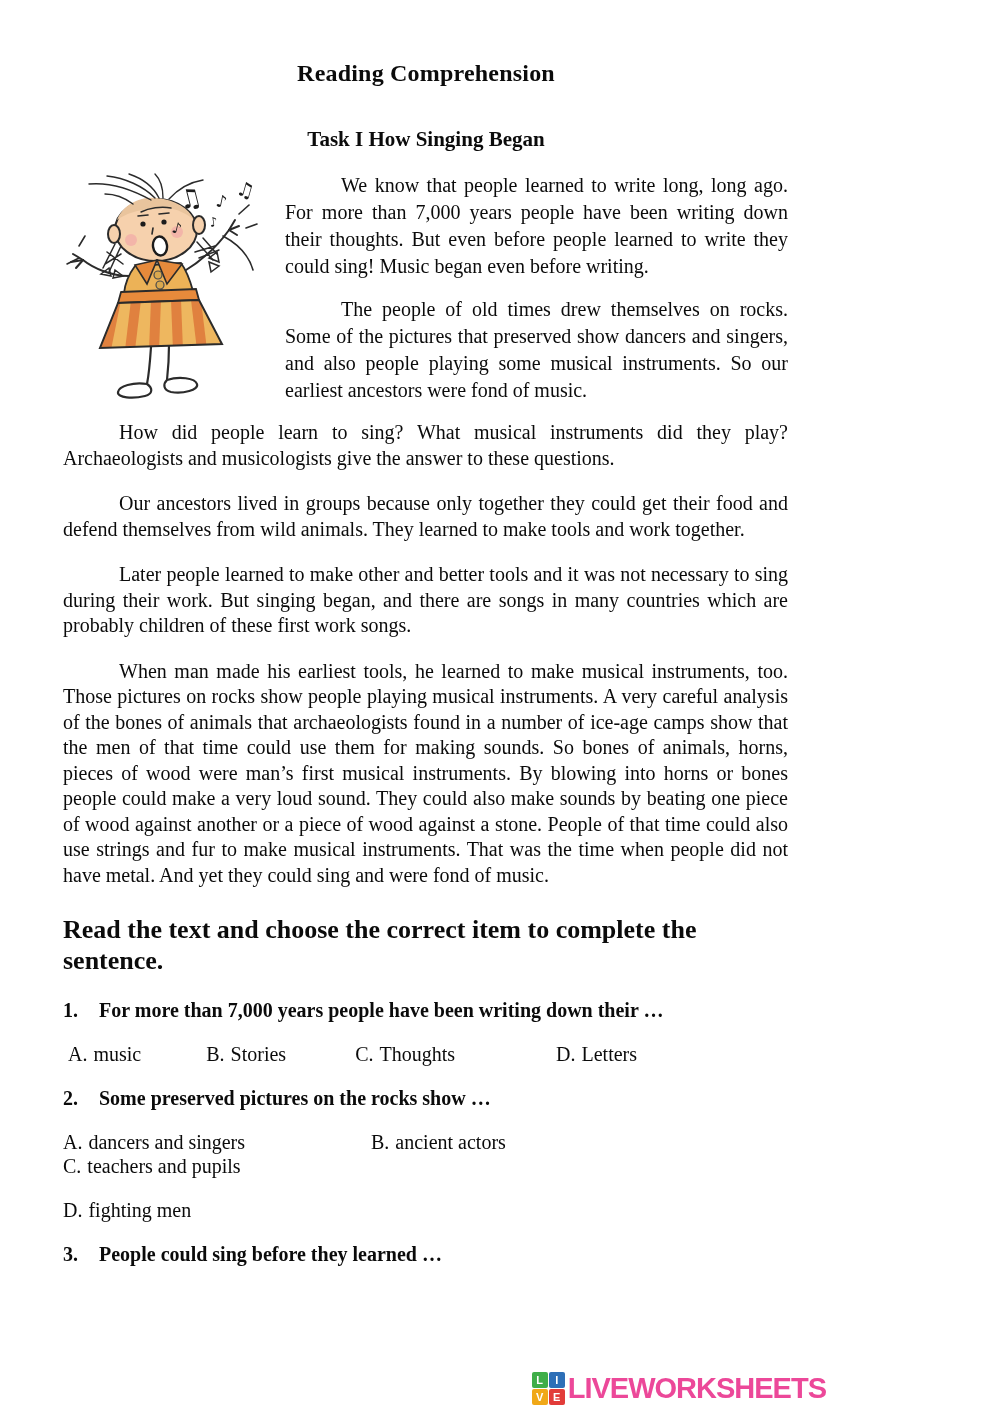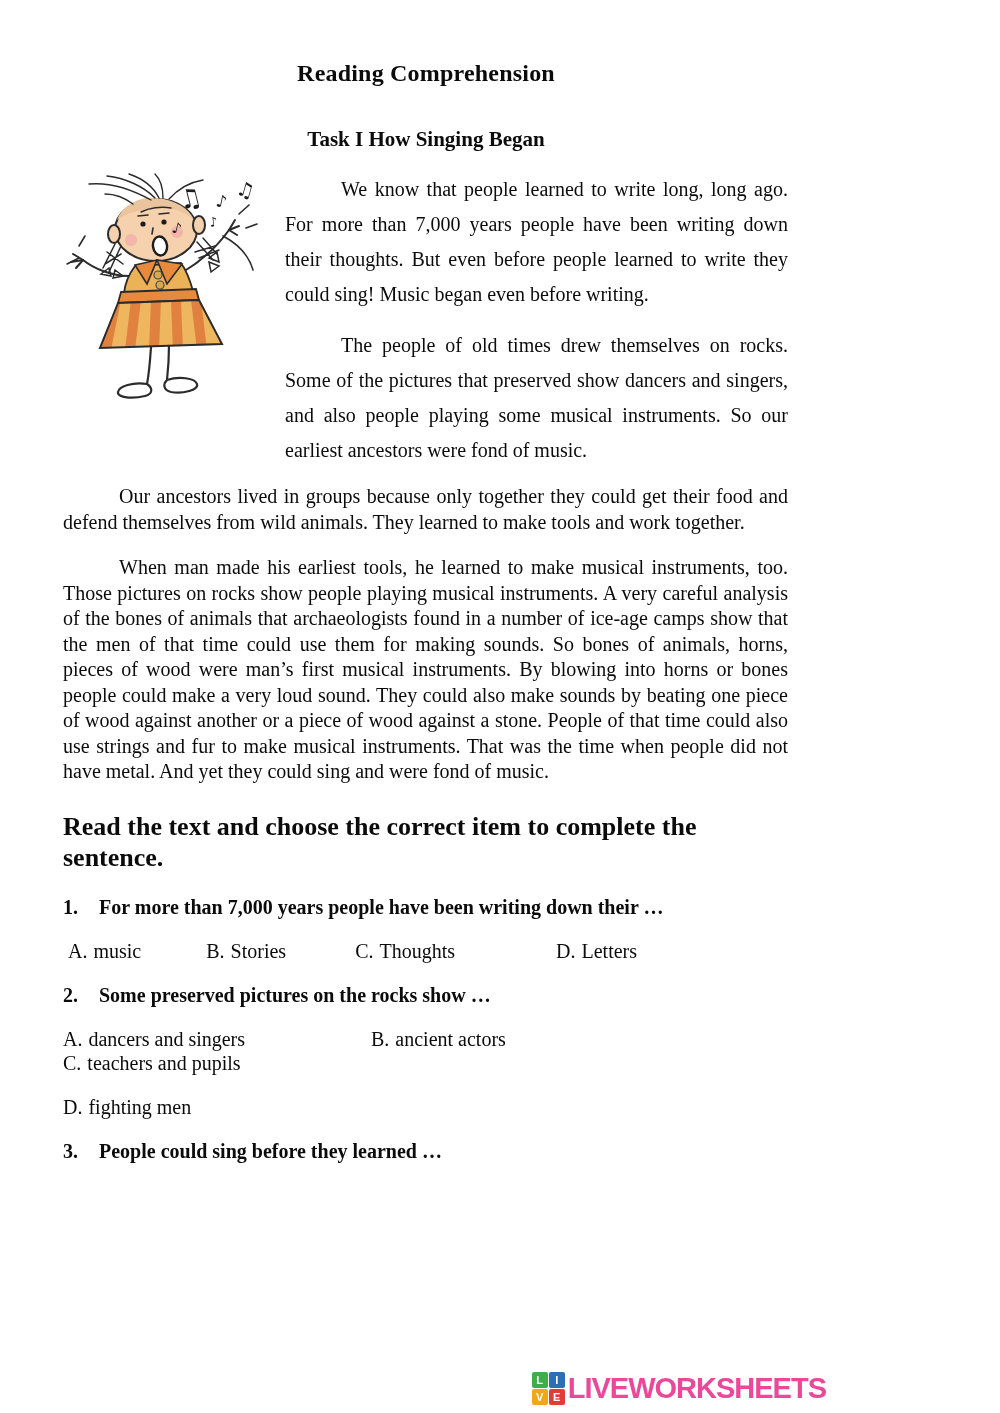--- a/index.html
+++ b/index.html
@@ -22,21 +22,21 @@
     font-size:21px;font-weight:bold;
     margin:0;padding-top:40px;
   }
   .passage{margin:20px 64px 0 63px;}
   .lead-row{display:flex;align-items:flex-start;}
   .figure-col{flex:0 0 214px;width:214px;margin-right:8px;}
   .lead-text{flex:1;min-width:0;}
   .passage p{
     margin:0 0 16px 0;
     font-size:20px;
-    line-height:35px;
+    line-height:27px;
     text-align:justify;
     text-indent:56px;
   }
   .passage .full p{line-height:25.5px;margin-bottom:20px;}
   .instruction{
     margin:26px 64px 0 63px;
     font-size:26px;font-weight:bold;
     line-height:31px;
   }
   .exercise{margin:22px 64px 0 63px;font-size:20px;}
@@ -175,21 +175,23 @@
           </g>
           <path d="M55,131 L37,176 L159,172 L136,128 Z" fill="none" stroke="#2b2b2b" stroke-width="2"></path>
         </svg>
       </div>
       <div class="lead-text">
         <p>We know that people learned to write long, long ago. For more than 7,000 years people have been writing down their thoughts. But even before people learned to write they could sing! Music began even before writing.</p>
         <p>The people of old times drew themselves on rocks. Some of the pictures that preserved show dancers and singers, and also people playing some musical instruments. So our earliest ancestors were fond of music.</p>
       </div>
     </div>
     <div class="full">
+      <p>How did people learn to sing? What musical instruments did they play? Archaeologists and musicologists give the answer to these questions.</p>
       <p>Our ancestors lived in groups because only together they could get their food and defend themselves from wild animals. They learned to make tools and work together.</p>
+      <p>Later people learned to make other and better tools and it was not necessary to sing during their work. But singing began, and there are songs in many countries which are probably children of these first work songs.</p>
       <p>When man made his earliest tools, he learned to make musical instruments, too. Those pictures on rocks show people playing musical instruments. A very careful analysis of the bones of animals that archaeologists found in a number of ice-age camps show that the men of that time could use them for making sounds. So bones of animals, horns, pieces of wood were man’s first musical instruments. By blowing into horns or bones people could make a very loud sound. They could also make sounds by beating one piece of wood against another or a piece of wood against a stone. People of that time could also use strings and fur to make musical instruments. That was the time when people did not have metal. And yet they could sing and were fond of music.</p>
     </div>
   </div>
 
   <div class="instruction">Read the text and choose the correct item to complete the sentence.</div>
 
   <div class="exercise">
 
     <div class="qline">
       <span class="qnum">1.</span><span>For more than 7,000 years people have been writing down their …</span>

